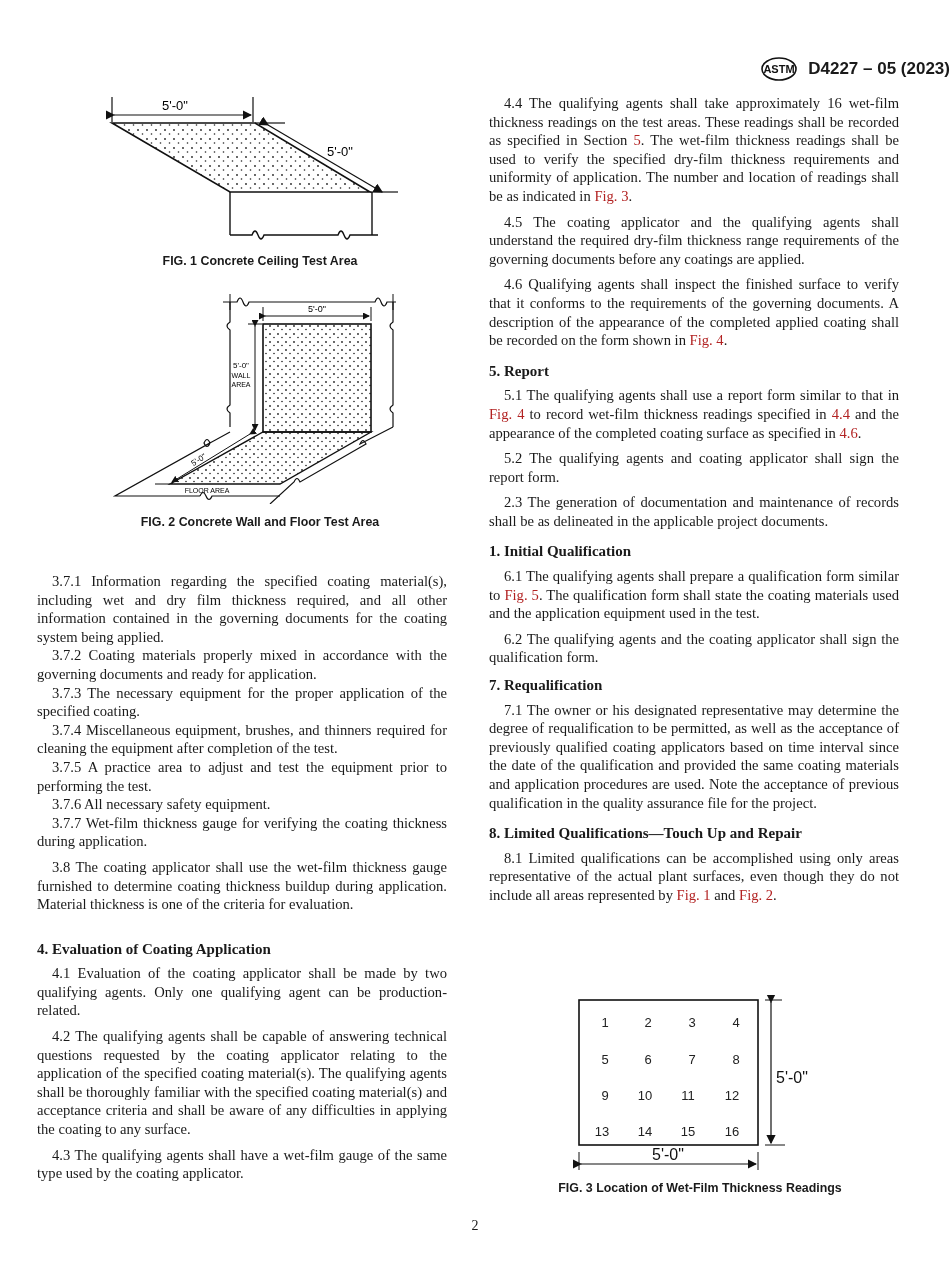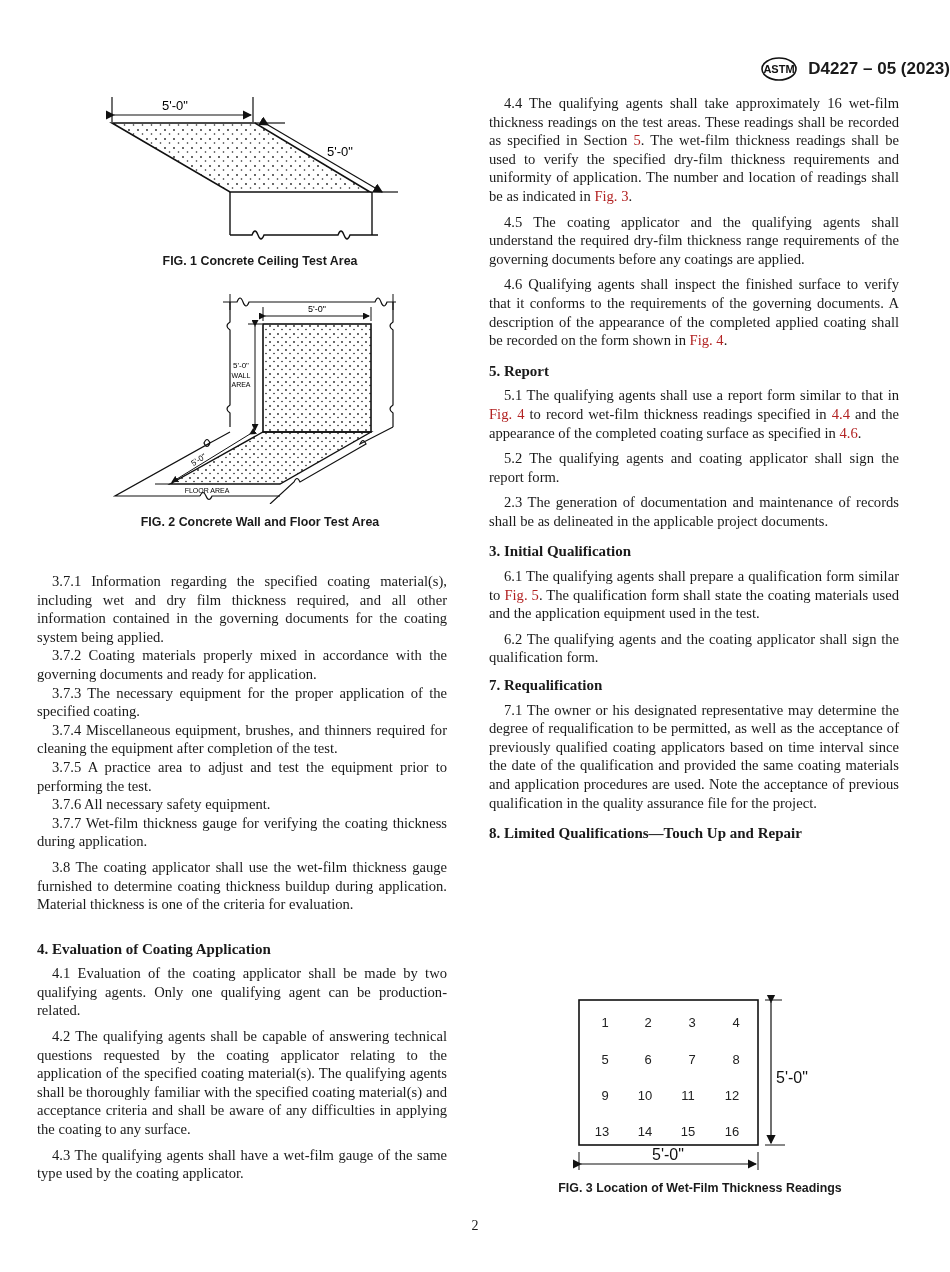--- a/index.html
+++ b/index.html
@@ -117,26 +117,27 @@
 </div>
 
 <div class="col col-right" style="top:94px;">
   <p><span>4.4 The qualifying agents shall take approximately 16 wet-film thickness readings on the test areas. These readings shall be recorded as specified in Section </span><span class="link">5</span><span>. The wet-film thickness readings shall be used to verify the specified dry-film thickness requirements and uniformity of application. The number and location of readings shall be as indicated in </span><span class="link">Fig. 3</span><span>.</span></p>
   <p class="gap">4.5 The coating applicator and the qualifying agents shall understand the required dry-film thickness range requirements of the governing documents before any coatings are applied.</p>
   <p class="gap"><span>4.6 Qualifying agents shall inspect the finished surface to verify that it conforms to the requirements of the governing documents. A description of the appearance of the completed applied coating shall be recorded on the form shown in </span><span class="link">Fig. 4</span><span>.</span></p>
   <h2 style="margin-top:12px;">5.  Report</h2>
   <p><span>5.1 The qualifying agents shall use a report form similar to that in </span><span class="link">Fig. 4</span><span> to record wet-film thickness readings specified in </span><span class="link">4.4</span><span> and the appearance of the completed coating surface as specified in </span><span class="link">4.6</span><span>.</span></p>
   <p class="gap">5.2 The qualifying agents and coating applicator shall sign the report form.</p>
   <p class="gap">2.3 The generation of documentation and maintenance of records shall be as delineated in the applicable project documents.</p>
-  <h2 style="margin-top:12px;">3.  Initial Qualification</h2>
+  <h2 style="margin-top:12px;">1.  Initial Qualification</h2>
   <p><span>6.1 The qualifying agents shall prepare a qualification form similar to </span><span class="link">Fig. 5</span><span>. The qualification form shall state the coating materials used and the application equipment used in the test.</span></p>
   <p class="gap">6.2 The qualifying agents and the coating applicator shall sign the qualification form.</p>
   <h2 style="">7.  Requalification</h2>
   <p>7.1 The owner or his designated representative may determine the degree of requalification to be permitted, as well as the acceptance of previously qualified coating applicators based on time interval since the date of the qualification and provided the same coating materials and application procedures are used. Note the acceptance of previous qualification in the quality assurance file for the project.</p>
   <h2 style="margin-top:12px;">8.  Limited Qualifications—Touch Up and Repair</h2>
+  <p><span>8.1 Limited qualifications can be accomplished using only areas representative of the actual plant surfaces, even though they do not include all areas represented by </span><span class="link">Fig. 1</span><span> and </span><span class="link">Fig. 2</span><span>.</span></p>
 </div>
 
 <div class="figure" style="left:540px; top:995px; width:320px;">
   <svg width="320" height="178" viewBox="0 0 320 178">
     <defs>
       <marker id="arr3" markerWidth="8" markerHeight="8" refX="7" refY="4" orient="auto">
         <path d="M0,0 L8,4 L0,8 z" fill="#111"></path>
       </marker>
     </defs>
     <rect x="39" y="5" width="179" height="145" fill="none" stroke="#111" stroke-width="1.6"></rect>

